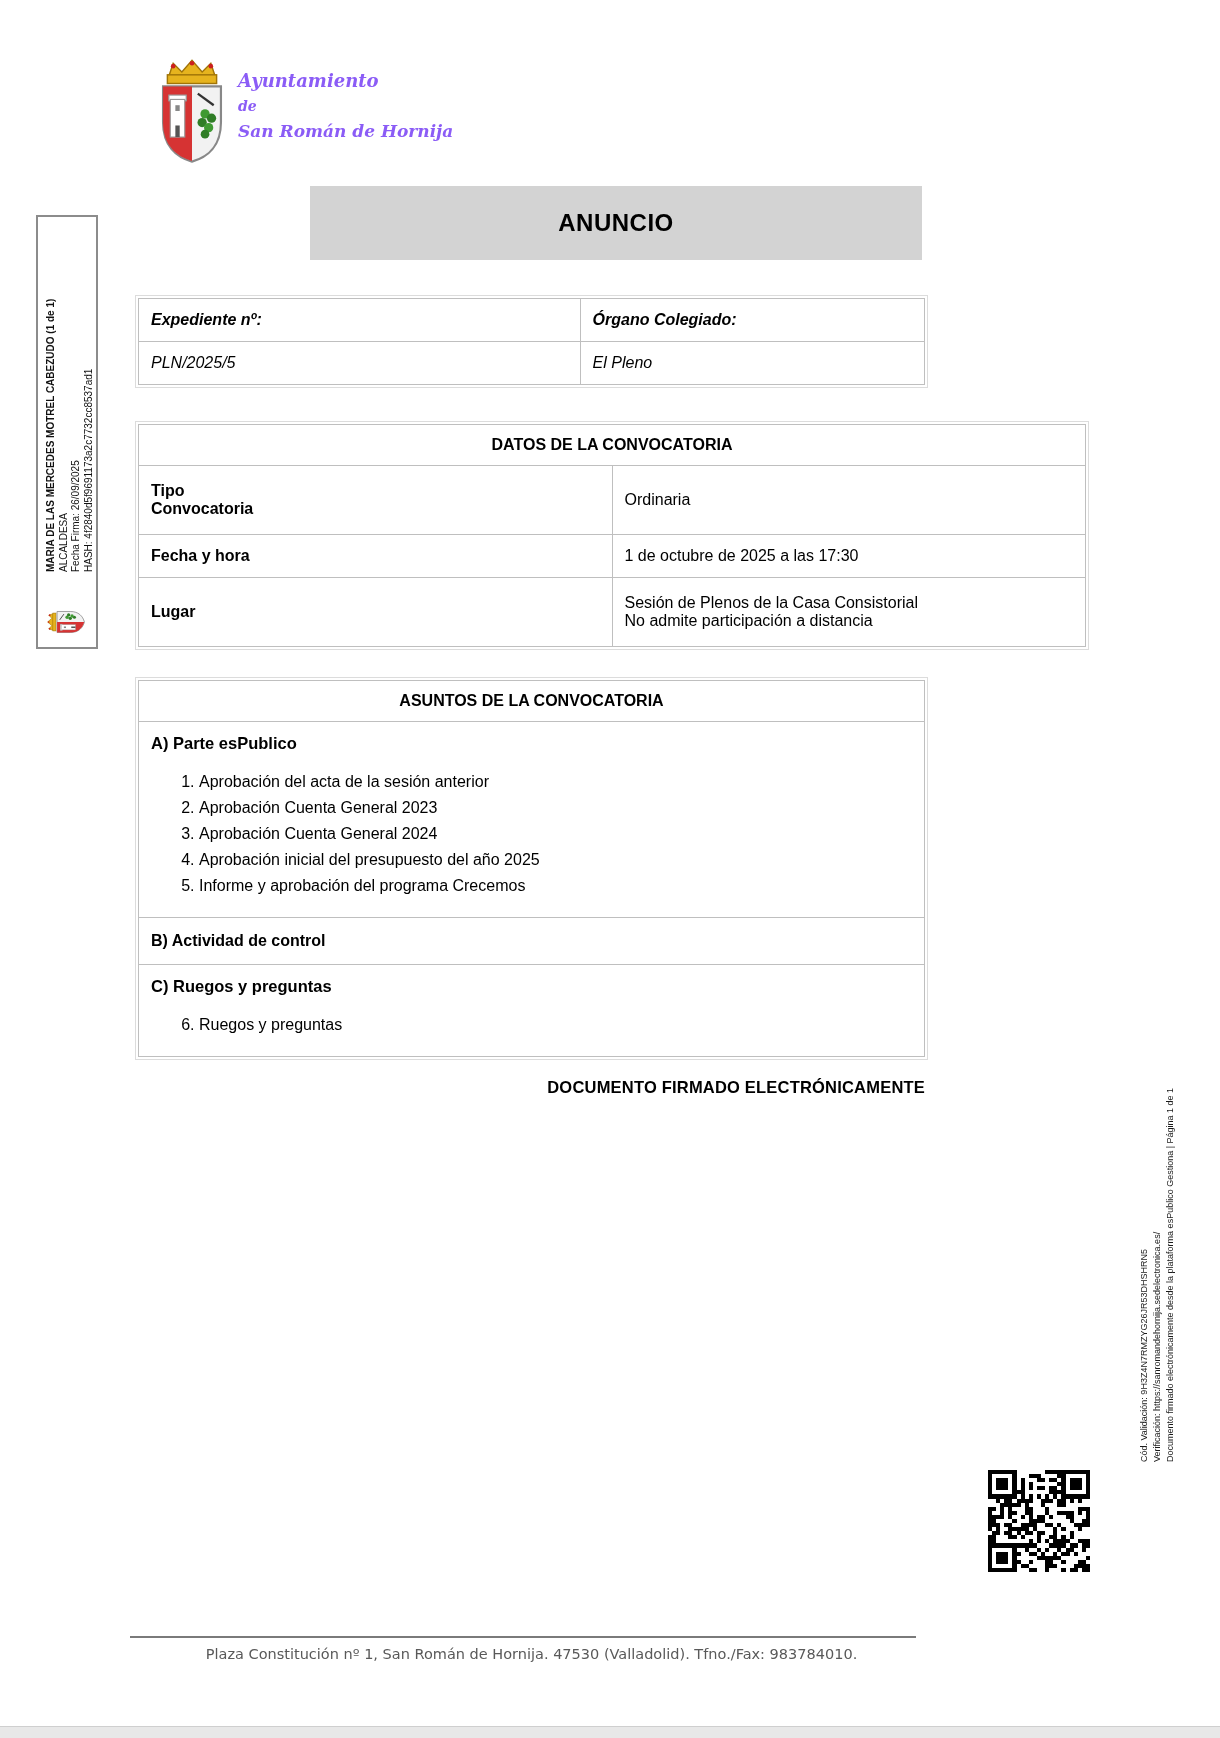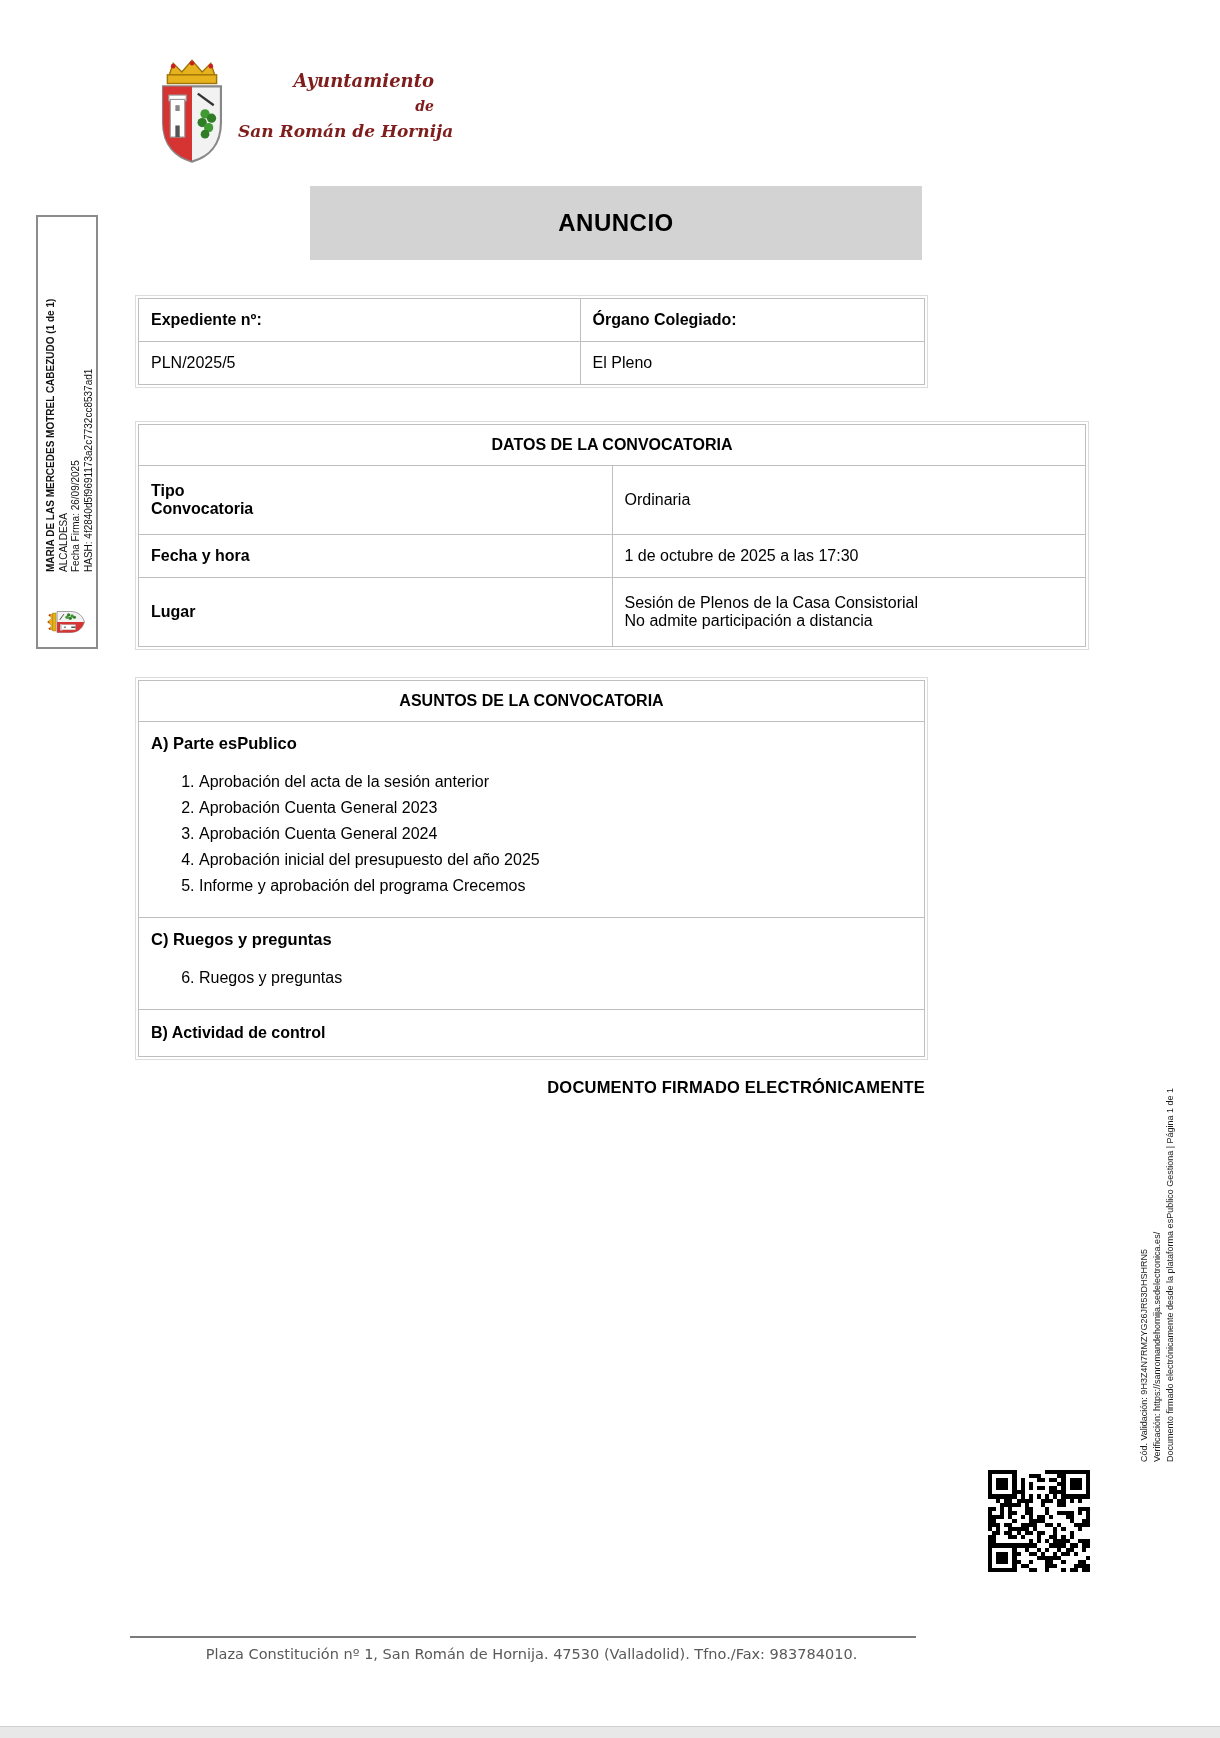--- a/index.html
+++ b/index.html
@@ -2,22 +2,22 @@
 <html><head>
 <meta charset="utf-8">
 <style>
   html,body { margin:0; padding:0; background:#fff; }
   .page { position:relative; width:1220px; height:1738px; background:#ffffff;
           font-family:"Liberation Sans", sans-serif; color:#000; overflow:hidden; }
 
   
   .logo-block { position:absolute; left:148px; top:56px; }
   .crest-main { width:88px; height:110px; display:block; }
-  .org { position:absolute; left:238px; top:70px; width:196px; text-align:right;
-         font-family:"DejaVu Serif", serif; font-style:italic; font-weight:bold; color:#7f1d1d; }
+  .org { position:absolute; left:238px; top:70px; width:196px; text-align:left;
+         font-family:"DejaVu Serif", serif; font-style:italic; font-weight:bold; color:#8b5cf6; }
   .org-l1 { font-size:18px; }
   .org-l2 { font-size:14px; margin-top:7px; }
   .org-l3 { font-size:17px; margin-top:7px; white-space:nowrap; }
 
   
   .sig-box { position:absolute; left:36px; top:215px; width:58px; height:430px;
              border:2px solid #8c8c8c; background:#fff; }
   .sig-text { position:absolute; left:45px; top:572px; width:360px;
               transform:rotate(-90deg); transform-origin:0 0;
               font-size:10px; line-height:12.5px; white-space:nowrap; color:#111; }
@@ -108,21 +108,21 @@
     <div>HASH: 4f2840d5f9691173a2c7732cc8537ad1</div>
   </div>
   <svg class="sig-crest" viewBox="0 0 60 76" xmlns="http://www.w3.org/2000/svg" xmlns:xlink="http://www.w3.org/1999/xlink">
     <use href="#crest-g" xlink:href="#crest-g"></use>
   </svg>
 
   <div class="banner">
     <span class="banner-title">ANUNCIO</span>
   </div>
 
-  <table class="tbl" style="left:138px; top:298px; width:787px;">
+  <table class="tbl" style="left:138px; top:298px; width:787px;font-style:italic;">
     <tbody>
         <tr>
       <td class="lbl" style="width:53%; height:26px;">Expediente nº:</td>
       <td class="lbl">Órgano Colegiado:</td>
     </tr>
     <tr>
       <td style="height:26px;">PLN/2025/5</td>
       <td>El Pleno</td>
     </tr>
   </tbody>
@@ -164,29 +164,29 @@
         <ol class="agenda">
           <li>Aprobación del acta de la sesión anterior</li>
           <li>Aprobación Cuenta General 2023</li>
           <li>Aprobación Cuenta General 2024</li>
           <li>Aprobación inicial del presupuesto del año 2025</li>
           <li>Informe y aprobación del programa Crecemos</li>
         </ol>
       </td>
     </tr>
     <tr>
+      <td class="asuntos-heading" style="height:26px; padding:10px 12px;">B) Actividad de control</td>
+    </tr>
+    <tr>
       <td class="vtop" style="padding:12px;">
         <div class="asuntos-heading">C) Ruegos y preguntas</div>
         <ol class="agenda" start="6">
           <li>Ruegos y preguntas</li>
         </ol>
       </td>
-    </tr>
-    <tr>
-      <td class="asuntos-heading" style="height:26px; padding:10px 12px;">B) Actividad de control</td>
     </tr>
   </tbody>
     </table>
 
   <div class="signed">DOCUMENTO FIRMADO ELECTRÓNICAMENTE</div>
 
   <div class="validation">
     <div>Cód. Validación: 9H3Z4N7RMZYG26JR53DHSHRN5</div>
     <div>Verificación: https://sanromandehornija.sedelectronica.es/</div>
     <div>Documento firmado electrónicamente desde la plataforma esPublico Gestiona | Página 1 de 1</div>

